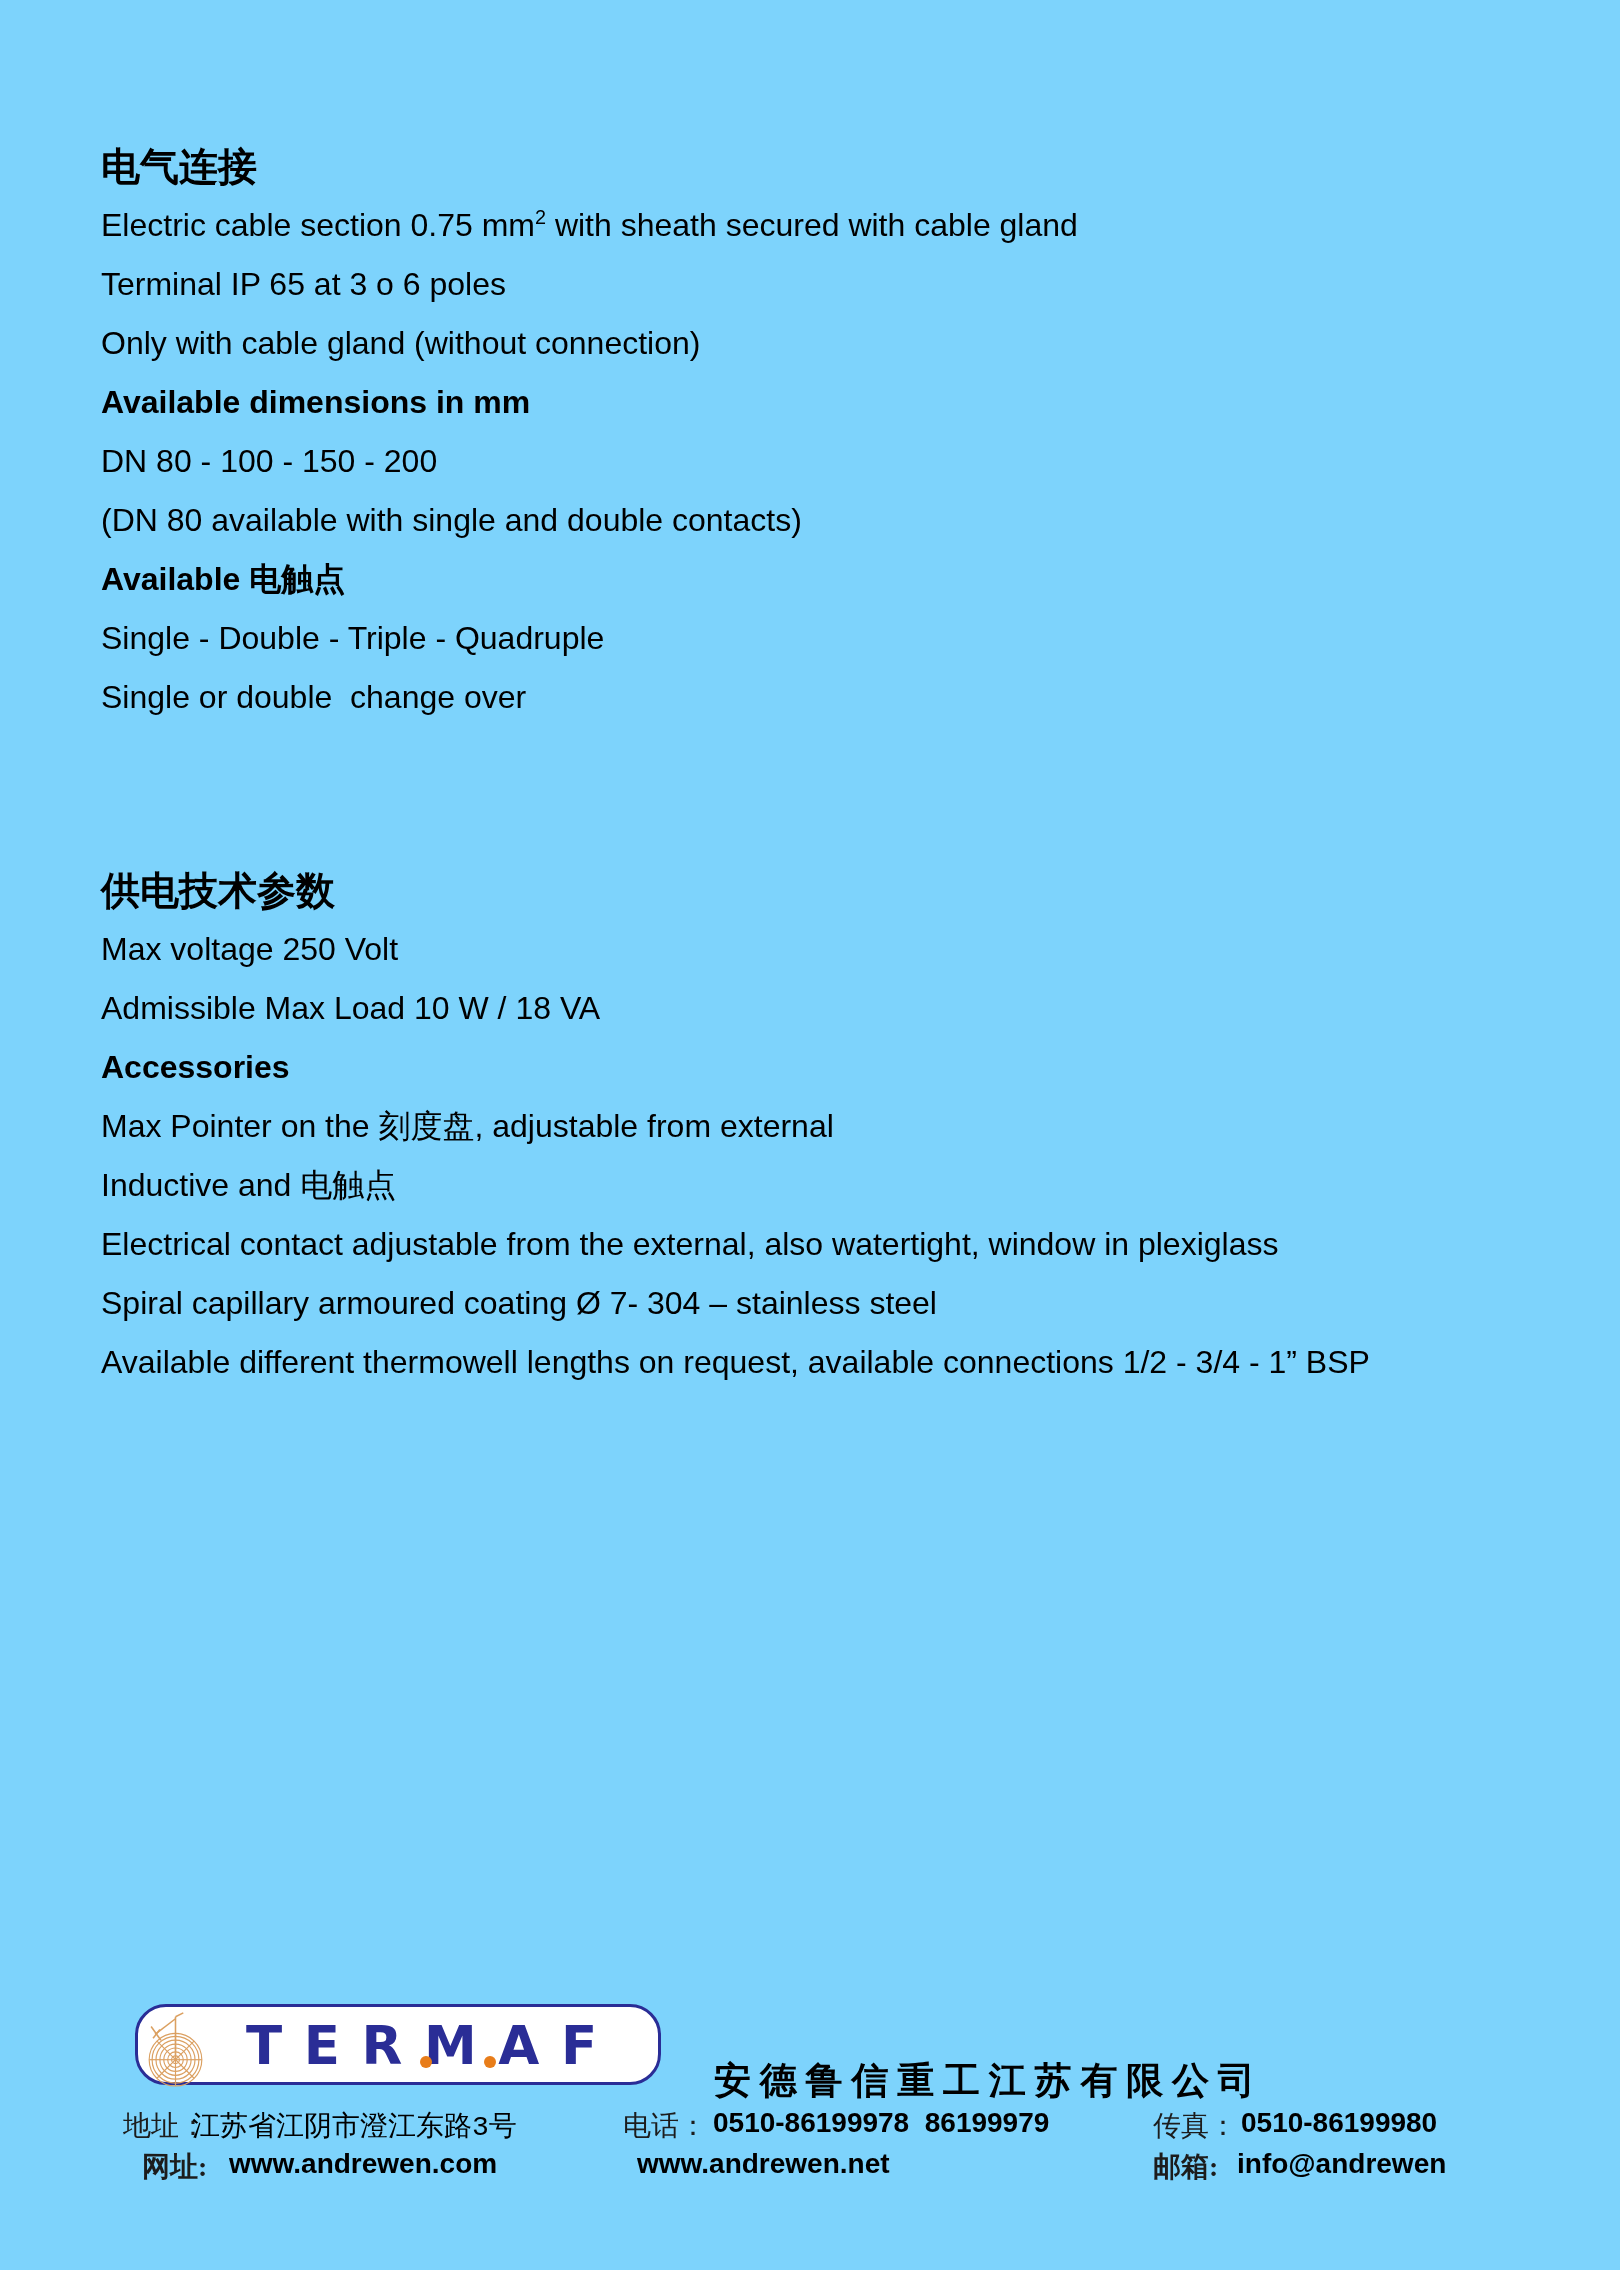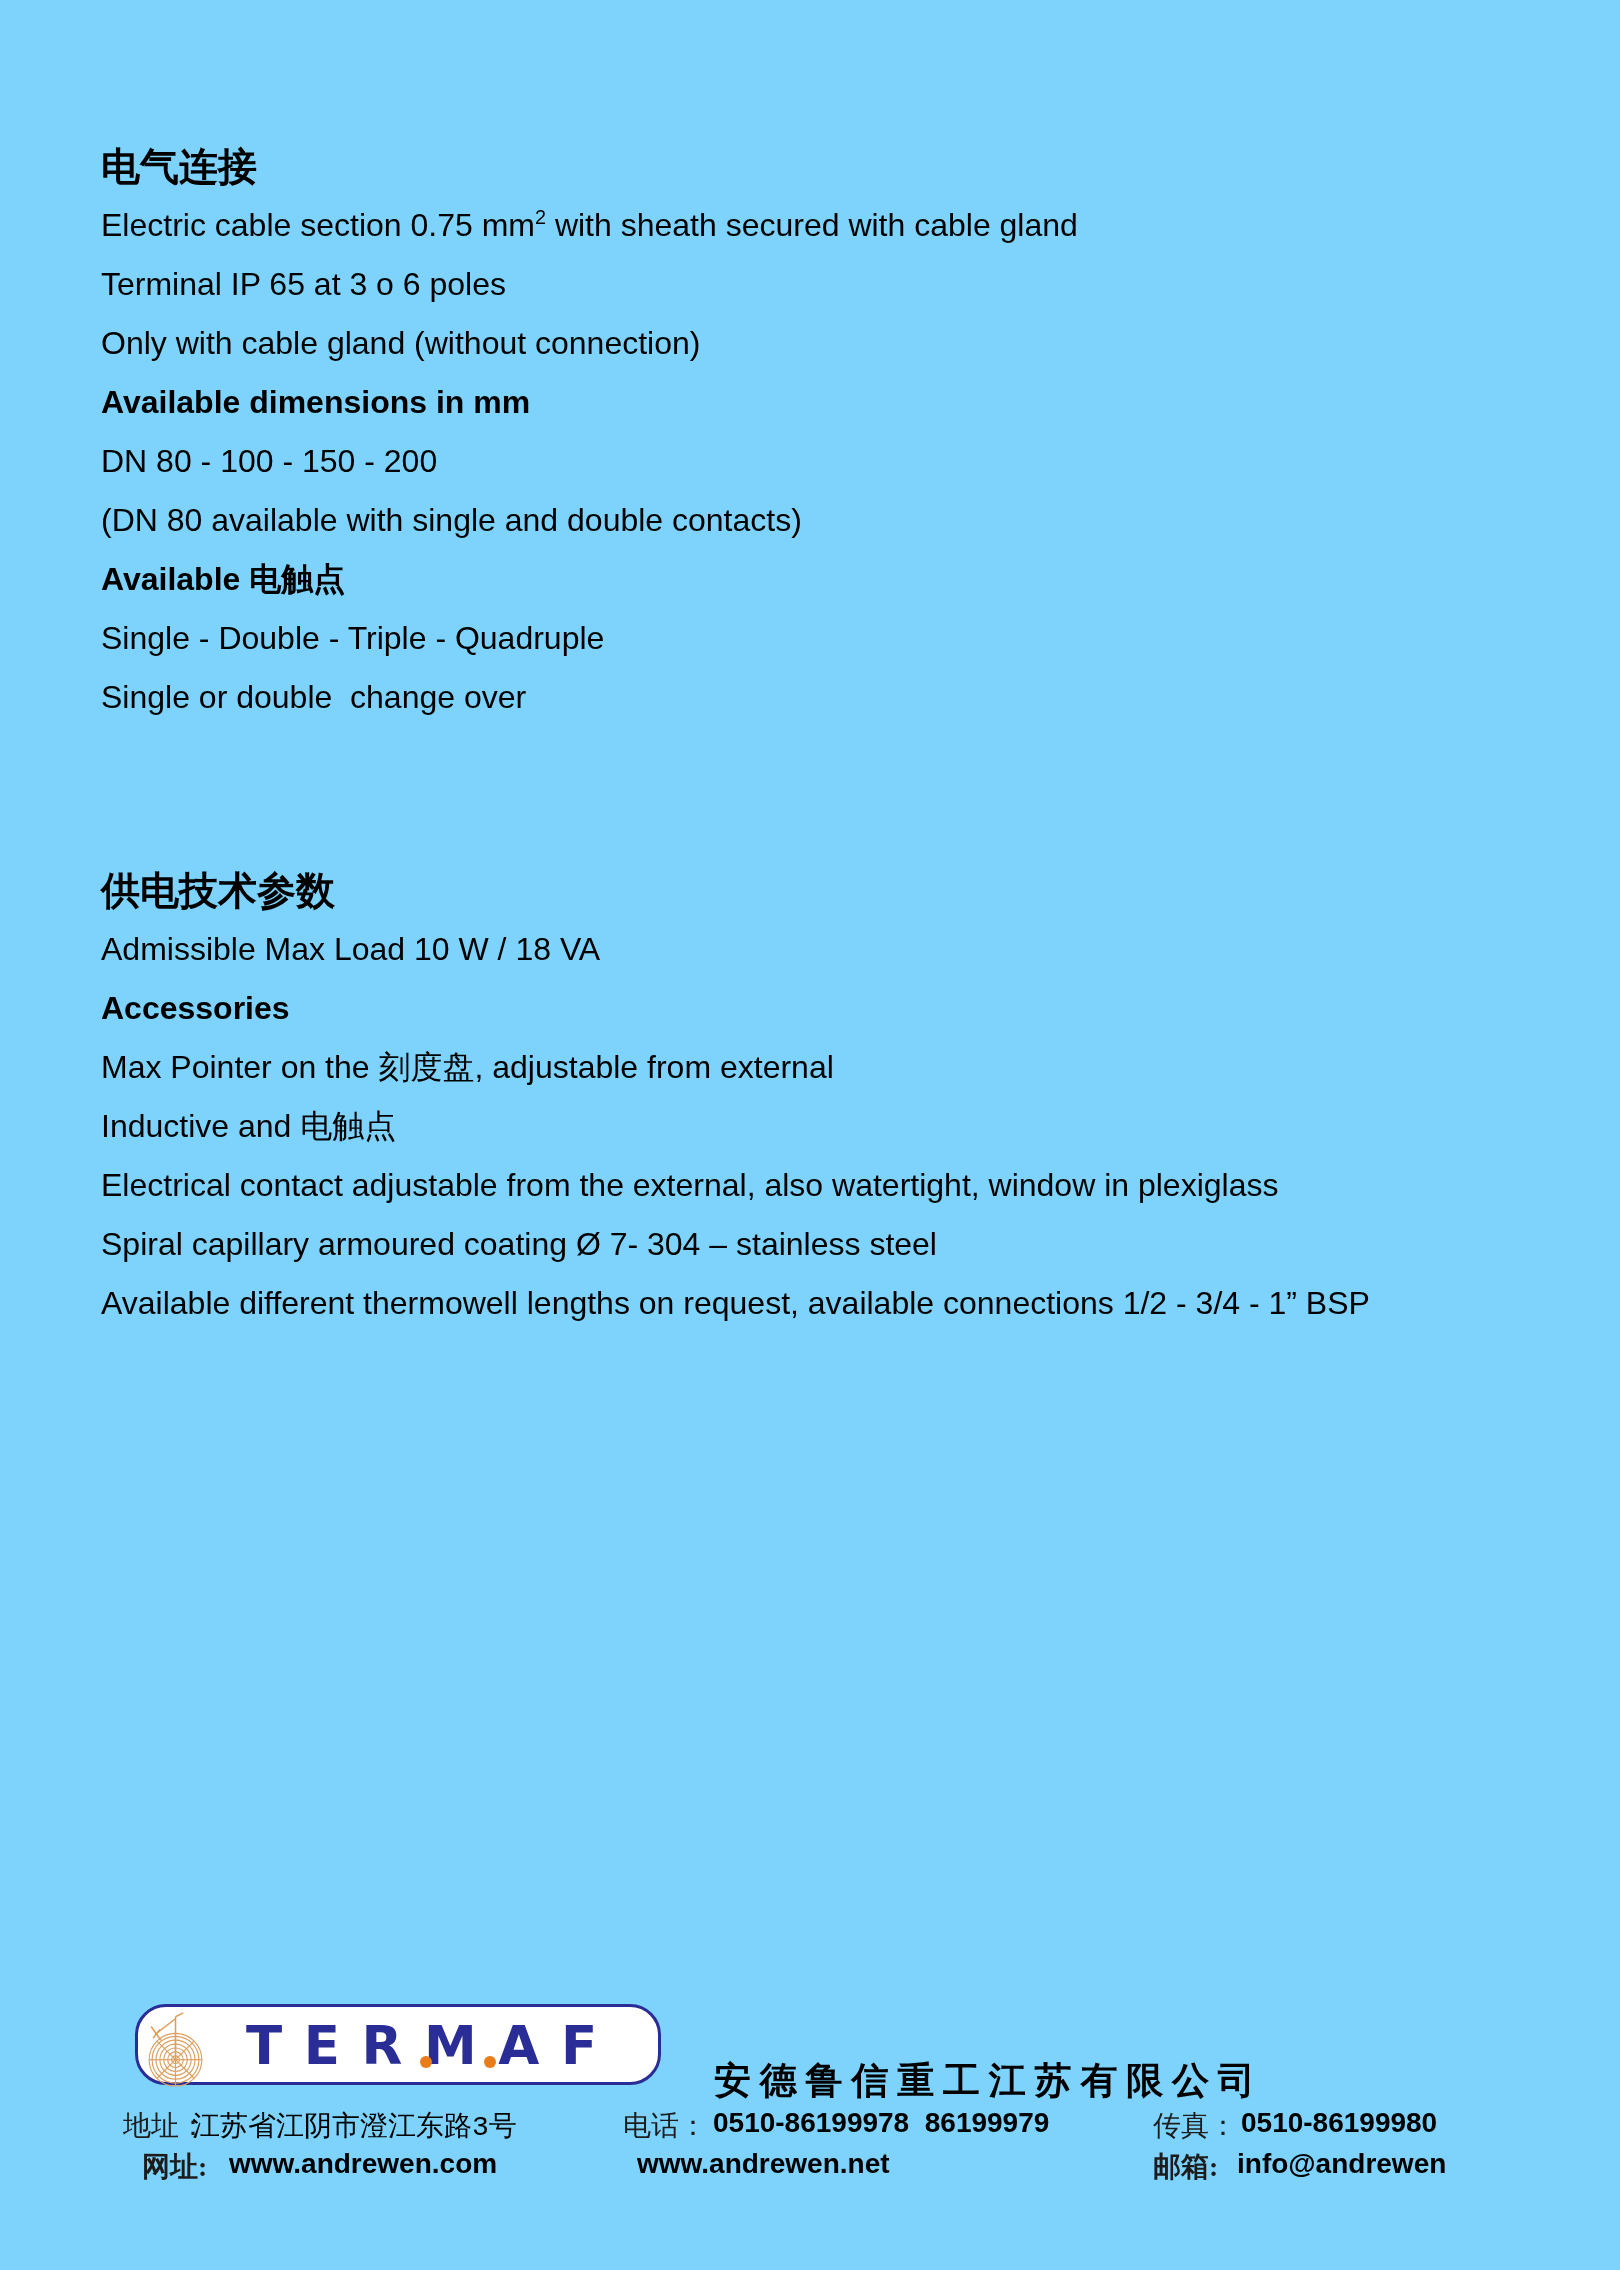--- a/index.html
+++ b/index.html
@@ -95,20 +95,21 @@
     <p>Terminal IP 65 at 3 o 6 poles</p>
     <p>Only with cable gland (without connection)</p>
     <p class="bold">Available dimensions in mm</p>
     <p>DN 80 - 100 - 150 - 200</p>
     <p>(DN 80 available with single and double contacts)</p>
     <p class="bold">Available 电触点</p>
     <p>Single - Double - Triple - Quadruple</p>
     <p>Single or double  change over</p>
 
     <p class="cjk-heading gap-before">供电技术参数</p>
+    <p>Max voltage 250 Volt</p>
     <p>Admissible Max Load 10 W / 18 VA</p>
     <p class="bold">Accessories</p>
     <p>Max Pointer on the 刻度盘, adjustable from external</p>
     <p>Inductive and 电触点</p>
     <p>Electrical contact adjustable from the external, also watertight, window in plexiglass</p>
     <p>Spiral capillary armoured coating Ø 7- 304 – stainless steel</p>
     <p class="wrap2">Available different thermowell lengths on request, available connections 1/2 - 3/4 - 1” BSP</p>
   </main>
 
   <div class="logo-box">

